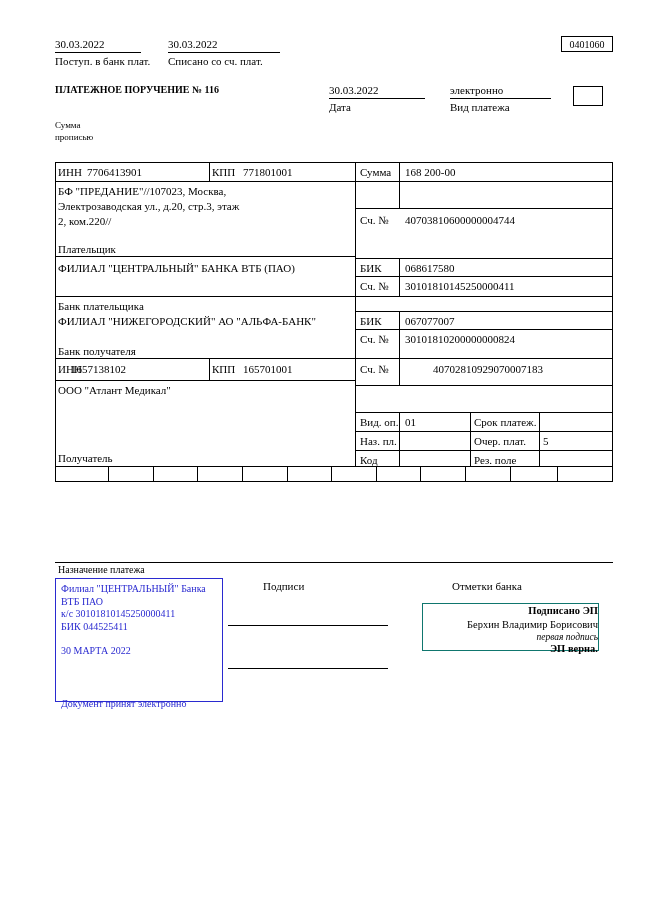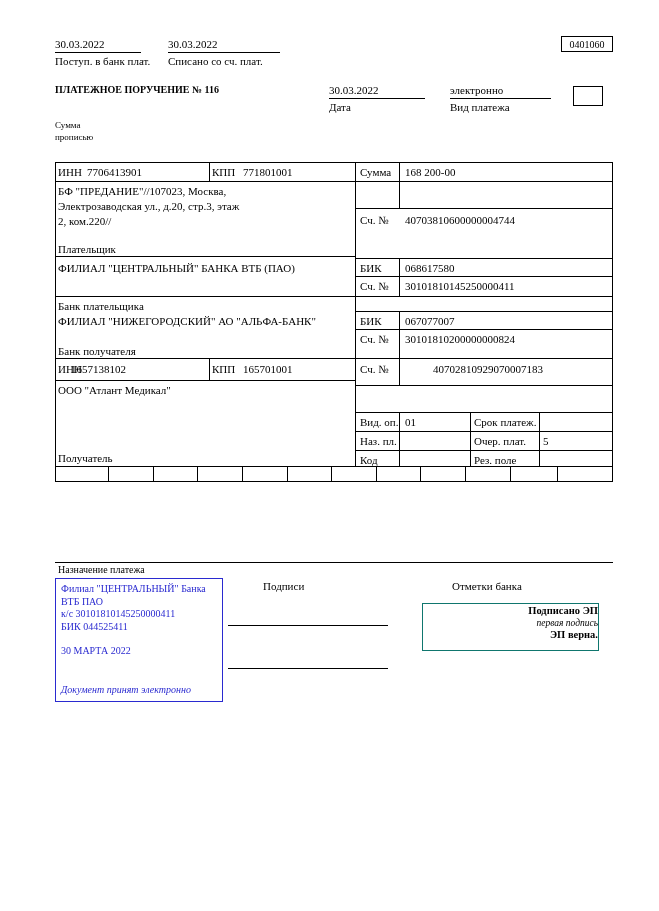--- a/index.html
+++ b/index.html
@@ -214,22 +214,23 @@
 
   <div class="line hline" style="left:228px; top:625px; width:160px;"></div>
   <div class="line hline" style="left:228px; top:668px; width:160px;"></div>
 
   <div class="bluebox" style="left:55px; top:578px; width:168px; height:124px;">
     <div>Филиал "ЦЕНТРАЛЬНЫЙ" Банка</div>
     <div>ВТБ ПАО</div>
     <div>к/с 30101810145250000411</div>
     <div>БИК 044525411</div>
     <div style="margin-top:12px;">30 МАРТА 2022</div>
-    <div style="margin-top:26px;font-style:italic;">Документ принят электронно</div>
+    <div style="margin-top:40px;">Документ принят электронно</div>
   </div>
 
   <div class="stampbox" style="left:422px; top:603px; width:177px; height:48px;">
     <div class="bold">Подписано ЭП</div>
+    <div>Берхин Владимир Борисович</div>
     <div class="ital" style="font-size:9.5px; line-height:11px;">первая подпись</div>
     <div class="bold" style="line-height:12px;">ЭП верна.</div>
   </div>
 
 </div>
 
 </body></html>

